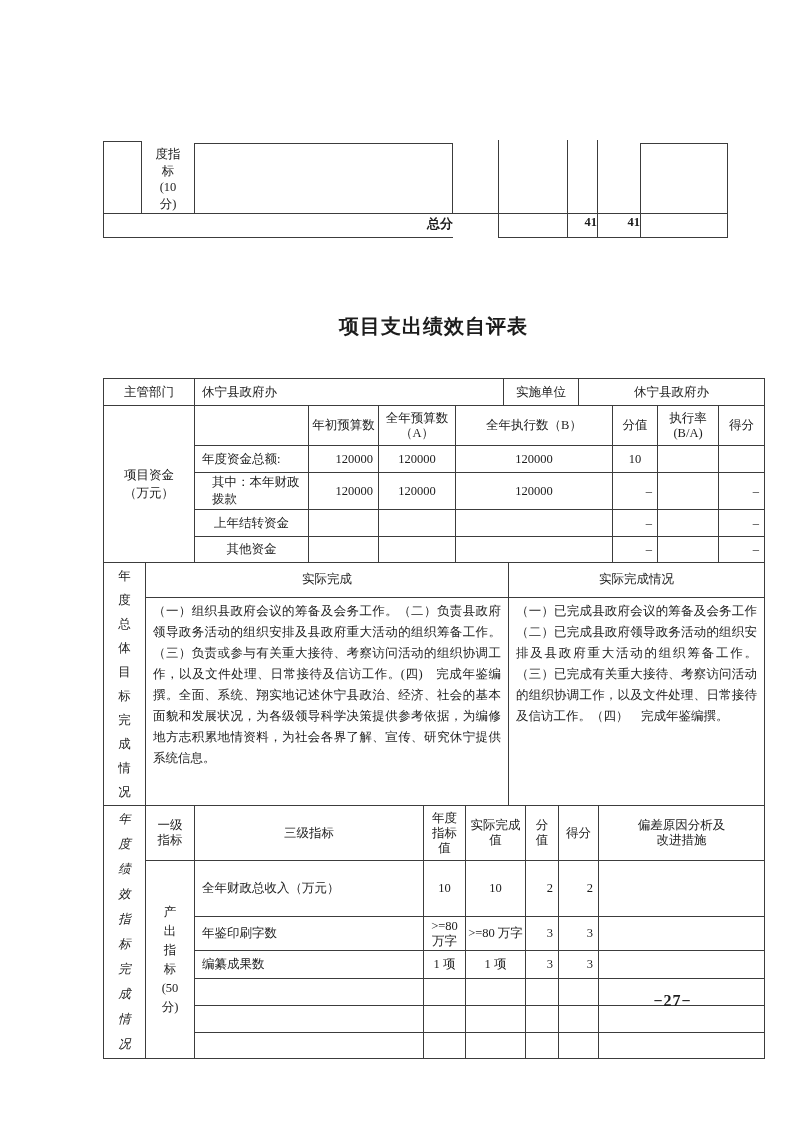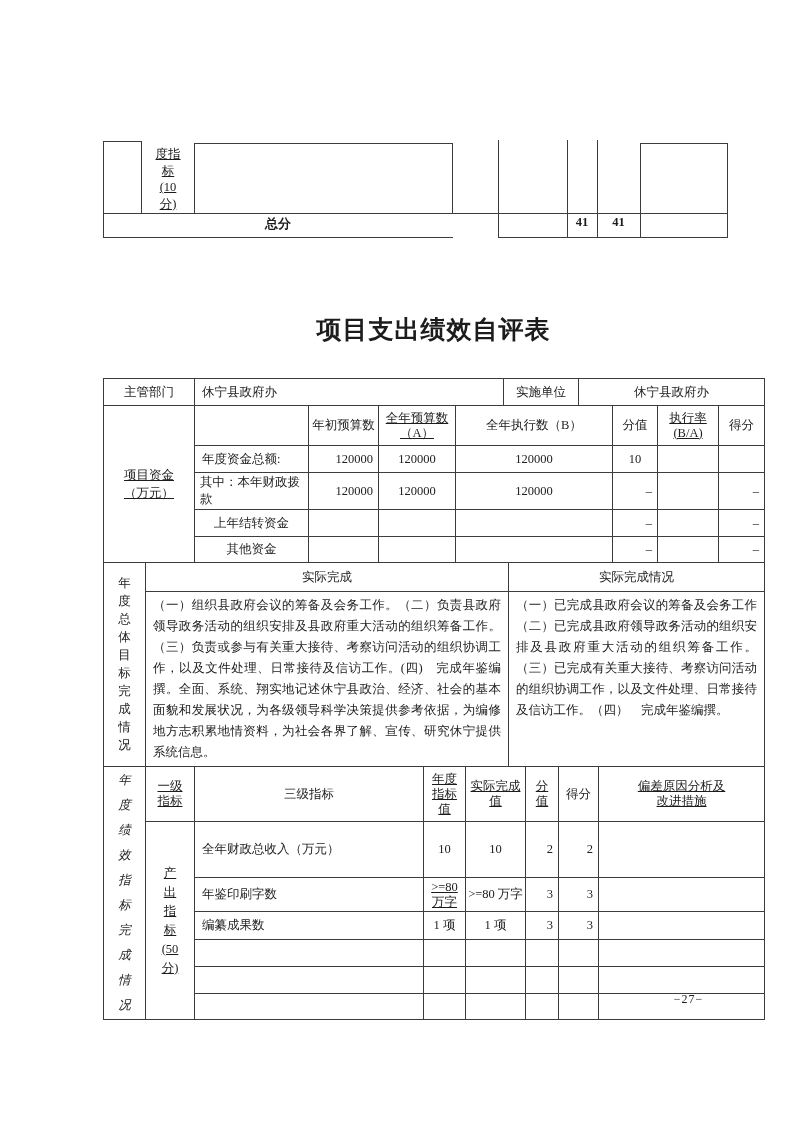--- a/index.html
+++ b/index.html
@@ -4,48 +4,48 @@
 <style>
   * { margin:0; padding:0; box-sizing:border-box; }
   html,body { background:#888; }
   #page {
     position:relative; width:793px; height:1122px; background:#ffffff;
     font-family:"Liberation Serif","DejaVu Serif",serif; color:#1c1c1c;
     margin:0 auto; overflow:hidden;
   }
   .line { position:absolute; background:#3c3c3c; }
   .box  { position:absolute; border:1px solid #3c3c3c; }
-  .pre  { white-space:pre-line;text-decoration:underline; }
+  .pre  { white-space:pre-line; }
   .ctr  { text-align:center; }
-  .bold { font-weight:bold; }
+  .bold { font-weight:bold;text-align:right; }
 
   
   .title-wrap { position:absolute; left:103px; top:313px; width:661px; text-align:center; }
-  .doc-title { font-size:25px; font-weight:bold; letter-spacing:1px; }
+  .doc-title { font-size:20px; font-weight:bold; letter-spacing:1px; }
   .doc-subtitle { font-size:13.5px; margin-top:11px; }
 
   
   .tbl-stack { position:absolute; left:103px; top:378px; width:661px; }
   table { border-collapse:collapse; table-layout:fixed; width:661px; font-size:12.5px; }
   table + table { margin-top:-1px; }
   td { border:1px solid #3c3c3c; text-align:center; vertical-align:middle; padding:1px 2px; overflow:hidden; }
   td.left { text-align:left; padding-left:7px; }
   td.right { text-align:right; padding-right:5px; }
   td.top { vertical-align:top; }
   .goal-text { text-align:justify; padding:3px 7px 3px 7px; line-height:21px; font-size:12.5px; }
   .hdr { line-height:15px; }
   
-  .vlabel { display:inline-block; width:14px; word-break:break-all; line-height:18px;font-family:Liberation Mono, monospace; }
+  .vlabel { display:inline-block; width:14px; word-break:break-all; line-height:24px; }
   .vlabel2 { display:inline-block; width:14px; word-break:break-all; line-height:25px;font-style:italic; }
   .stack-label { line-height:18px; }
 
   
   .frag-txt { position:absolute; font-size:12.5px; }
 
-  .pagenum { position:absolute; left:636px; top:992px; width:105px; text-align:center; font-size:12px; letter-spacing:1px; }
+  .pagenum { position:absolute; left:620px; top:992px; width:105px; text-align:center; font-size:16px; letter-spacing:1px;font-weight:bold; }
 </style>
 </head>
 <body>
 
 <div id="page">
 
   <div>
     <div class="line" style="left:103px;top:141px;width:39px;height:1px;"></div>
     <div class="line" style="left:103px;top:141px;width:1px;height:97px;"></div>
     <div class="line" style="left:141px;top:141px;width:1px;height:73px;"></div>
@@ -118,21 +118,21 @@
       <tr style="height:27px">
         <td class="left">年度资金总额:</td>
         <td class="right">120000</td>
         <td>120000</td>
         <td>120000</td>
         <td>10</td>
         <td></td>
         <td></td>
       </tr>
       <tr style="height:26px">
-        <td class="left" style="padding-left:5px">其中：本年财政拨款</td>
+        <td class="left" style="padding-left:17px">其中：本年财政拨款</td>
         <td class="right">120000</td>
         <td>120000</td>
         <td>120000</td>
         <td class="right">–</td>
         <td></td>
         <td class="right">–</td>
       </tr>
       <tr style="height:27px">
         <td>上年结转资金</td>
         <td></td>

